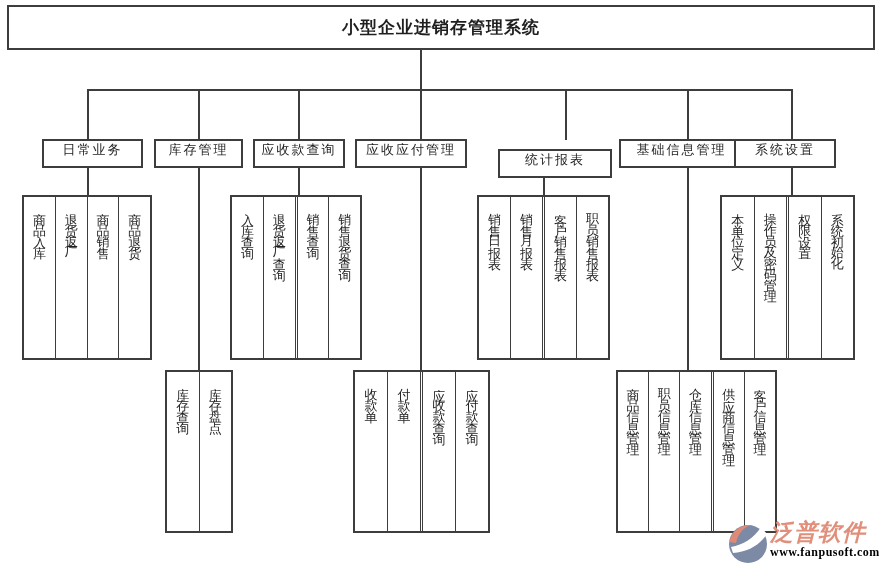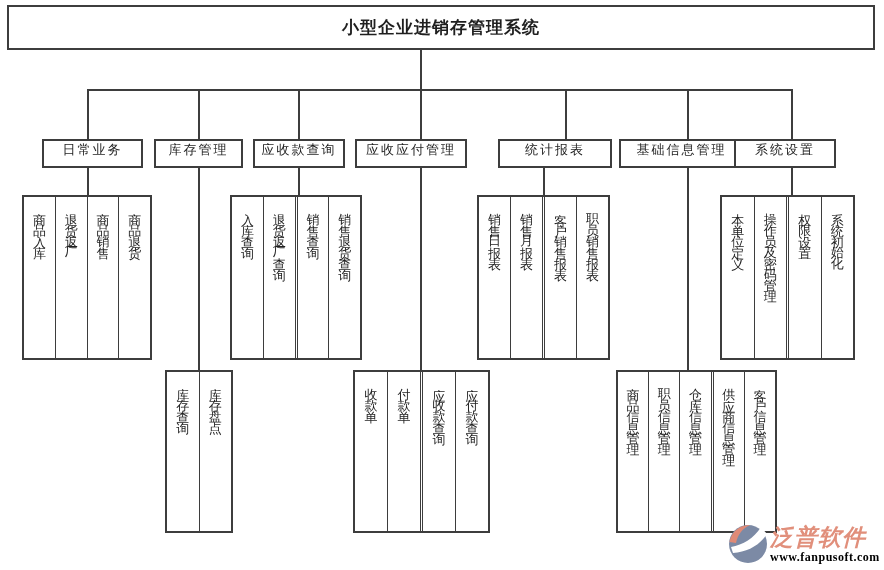--- a/index.html
+++ b/index.html
@@ -43,21 +43,21 @@
   .col.gap { border-left:3px double #3d3d3d; }
   .vtext {
     writing-mode:vertical-rl;
     text-orientation:upright;
     font-size:13px;
     letter-spacing:11px;
     line-height:1;
   }
   .watermark {
     position:absolute; left:728px; top:520px;
-    display:flex; align-items:flex-end;
+    display:flex; align-items:flex-start;
   }
   .wm-logo { width:40px; height:42px; margin-top:3px; }
   .wm-textcol { margin-left:2px; }
   .wm-brand {
     font-size:23px; font-weight:bold; letter-spacing:1px;
     color:#e18f7b; line-height:1.1; font-style:italic;
   }
   .wm-url {
     font-size:12px; font-weight:bold; color:#000000;
     letter-spacing:0.5px; margin-top:0px;
@@ -96,21 +96,21 @@
   </div>
   <div class="l2box" style="left:154px; width:89px;">
     <span>库存管理</span>
   </div>
   <div class="l2box" style="left:253px; width:92px;">
     <span>应收款查询</span>
   </div>
   <div class="l2box" style="left:355px; width:112px;">
     <span>应收应付管理</span>
   </div>
-  <div class="l2box" style="left:498px; width:114px;">
+  <div class="l2box" style="left:498px; width:114px;margin-top:10px;">
     <span>统计报表</span>
   </div>
   <div class="l2box" style="left:619px; width:125px;">
     <span>基础信息管理</span>
   </div>
   <div class="l2box" style="left:734px; width:102px;">
     <span>系统设置</span>
   </div>
 
   <div class="group g-upper" style="left:22px; width:130px;">

